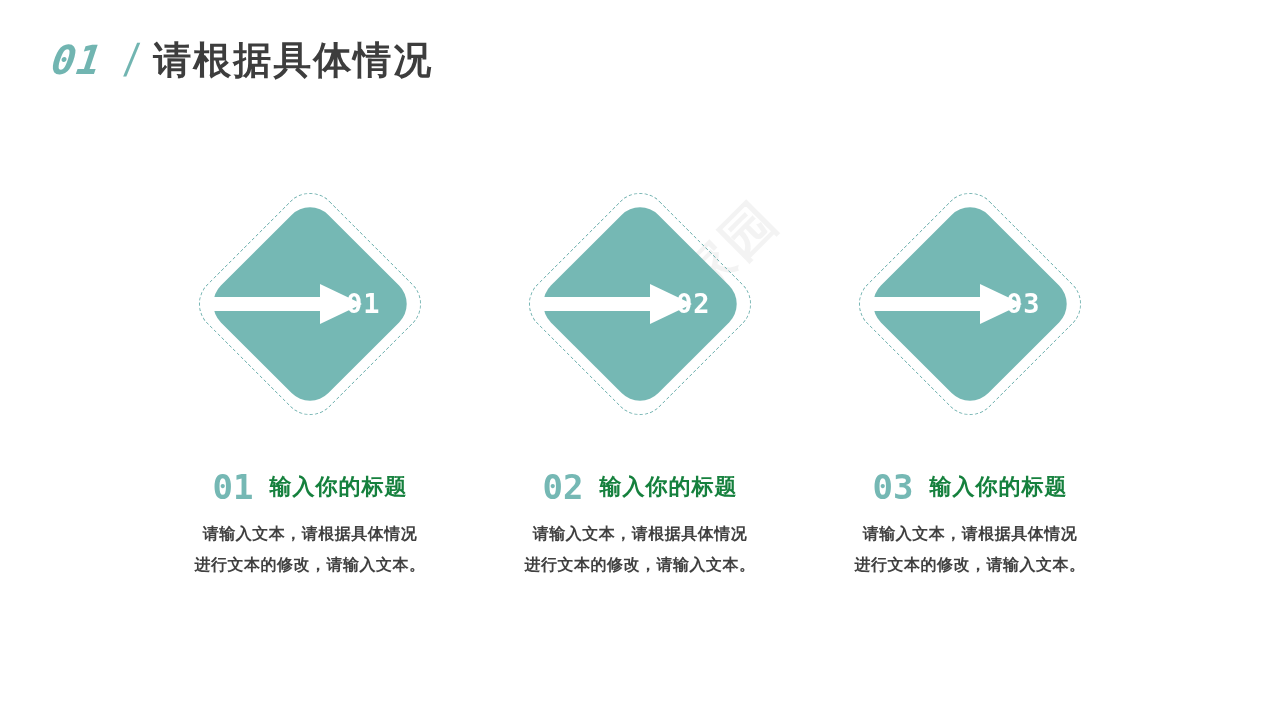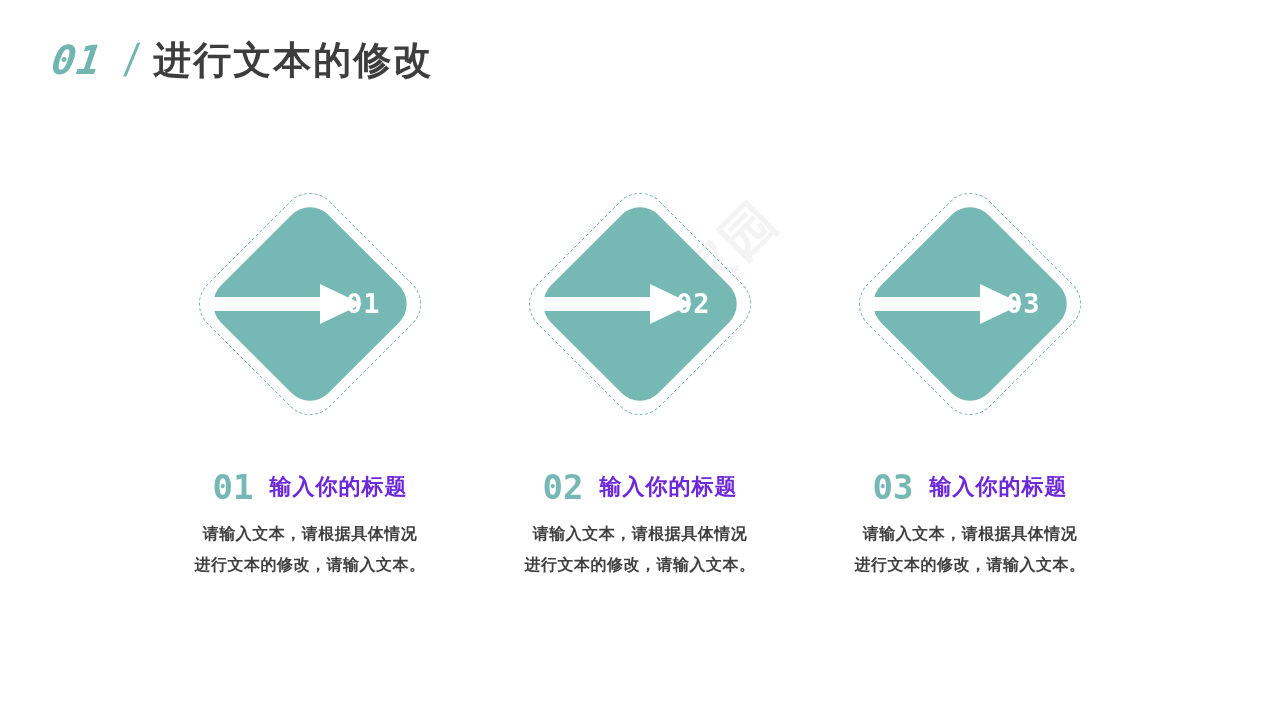--- a/index.html
+++ b/index.html
@@ -174,42 +174,42 @@
     font-family: "DejaVu Sans Mono", "Liberation Mono", monospace;
     font-size: 34px;
     font-weight: 700;
     color: #75b8b4;
     letter-spacing: 0px;
     line-height: 1;
   }
   .caption-title {
     font-size: 22px;
     font-weight: 700;
-    color: #6d28d9;
+    color: #15803d;
     letter-spacing: 1px;
     line-height: 1;
   }
   .caption-body {
     font-size: 16px;
     font-weight: 700;
     color: #404040;
     line-height: 31px;
     letter-spacing: 0.5px;
     white-space: pre-line;
   }
 </style>
 </head>
 <body>
 
 <div class="slide">
 
   <div class="header">
     <span class="header-number">01</span>
     <span class="header-divider">/</span>
-    <span class="header-title">进行文本的修改</span>
+    <span class="header-title">请根据具体情况</span>
   </div>
 
   <div class="watermark">ppt家园</div>
 
   <div class="columns">
 
     <div class="column">
       <div class="diamond-wrap">
         <div class="diamond-ring"></div>
         <div class="diamond-shape"></div>

